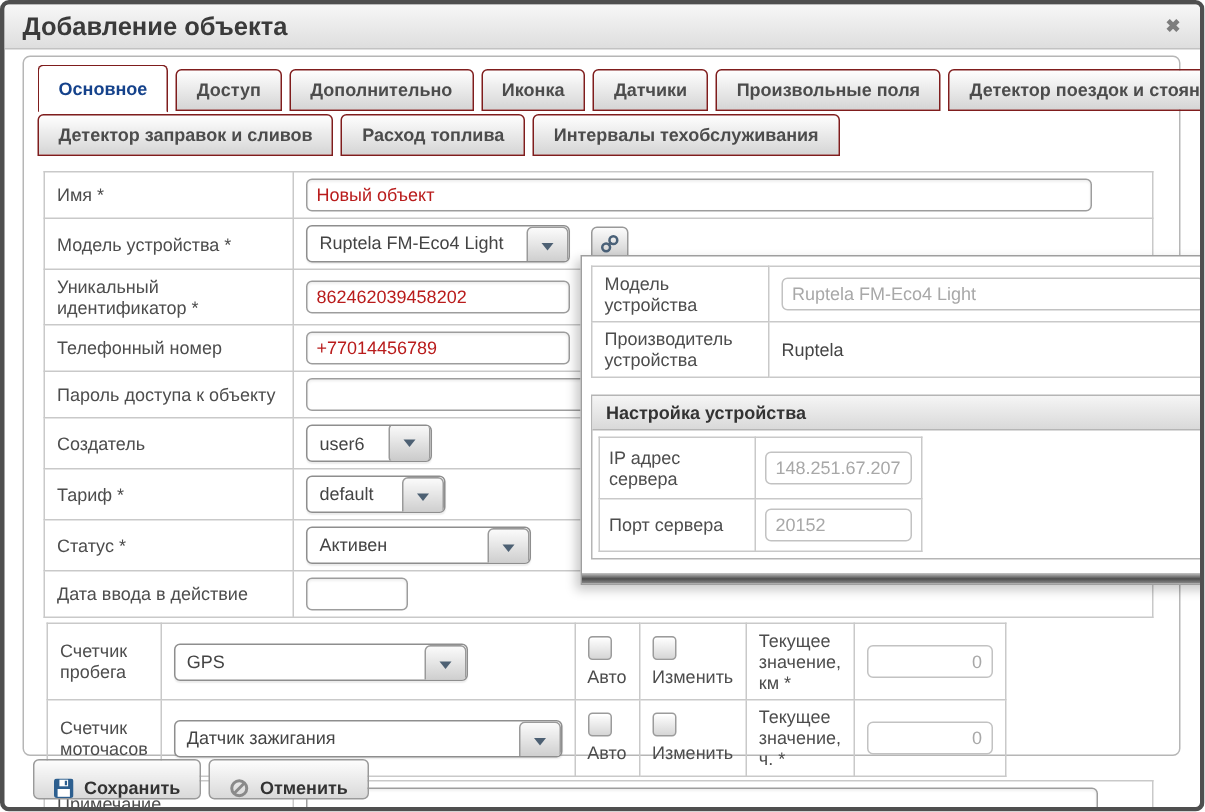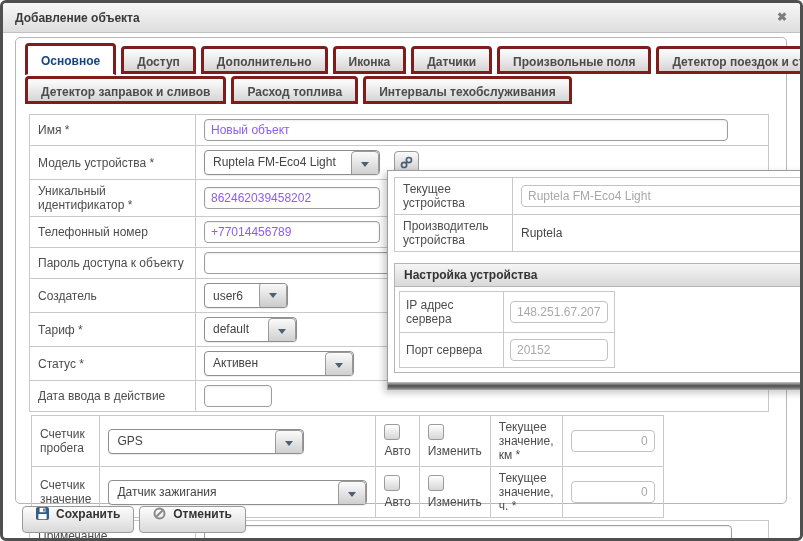--- a/index.html
+++ b/index.html
@@ -21,39 +21,39 @@
   }
   
   .titlebar {
     position:relative;
     height:30px;
     background:linear-gradient(#f7f7f7,#dedede);
     border-bottom:1px solid #c2c2c2;
   }
   .titlebar .title {
     position:absolute; left:12px; top:0;
-    line-height:30px; font-weight:700; font-size:12px; color:#3a3a3a;
+    line-height:30px; font-weight:700; font-size:17px; color:#3a3a3a;
   }
   .titlebar .close {
     position:absolute; right:13px; top:7px;
     color:#7d7d7d; font-weight:700; font-size:12px; cursor:pointer;
   }
   
   .tabpanel {
     position:absolute; left:12px; top:34px;
     width:772px; height:467px;
     border:1px solid #b6b6b6;
     border-radius:5px;
     background:#fff;
   }
   .tabs-row { position:absolute; left:9px; display:flex; gap:5px; align-items:flex-end; }
   .tabs-row1 { top:5px; height:31px; }
   .tabs-row2 { top:38px; height:28px; }
   .tab {
-    border:3px solid #7f1d1d;
+    border:1px solid #7f1d1d;
     border-radius:4px 4px 0 0;
     background:linear-gradient(#fefefe,#d5d5d5);
     color:#4c4c4c;
     font-weight:700;
     padding:0 13px;
     height:28px; line-height:27px;
     white-space:nowrap;
     cursor:pointer;
   }
   .tab.active {
@@ -70,21 +70,21 @@
   table.main, table.note-t { width:740px; }
   td { border:1px solid #c9c9c9; padding:4px 8px; vertical-align:middle; color:#4d4d4d; }
   td.lbl { width:166px; }
   .inp {
     height:22px;
     border:1px solid #9d9d9d;
     border-radius:4px;
     padding:1px 6px;
     font-family:"Liberation Sans",sans-serif;
     font-size:12px;
-    color:#8b5cf6;
+    color:#b91c1c;
     box-shadow: inset 0 1px 2px rgba(0,0,0,0.08);
     background:#fff;
   }
   .inp:disabled, .inp.dis {
     color:#a8a8a8; border-color:#c2c2c2; box-shadow:none; background:#fff;
   }
   .w-name { width:524px; }
   .w-mid  { width:176px; }
   .w-pass { width:524px; }
   .w-date { width:68px; }
@@ -139,21 +139,21 @@
     background:linear-gradient(#ffffff,#d6d6d6);
     box-shadow: inset 0 1px 0 #fff;
     cursor:pointer;
     margin-bottom:4px;
   }
   .chk-wrap { display:flex; flex-direction:column; align-items:flex-start; }
   .val-inp { width:84px; text-align:right; }
   
   .footer { position:absolute; left:19px; top:503px; display:flex; gap:5px; }
   .btn {
-    display:inline-flex; align-items:flex-start; gap:7px;
+    display:inline-flex; align-items:flex-end; gap:7px;
     height:27px; padding:0 13px;
     border:1px solid #9a9a9a;
     border-radius:4px;
     background:linear-gradient(#fdfdfd,#d9d9d9);
     font-weight:700; font-size:12px; color:#333;
     cursor:pointer;
   }
   
   .popup {
     position:absolute; left:384px; top:167px;
@@ -311,21 +311,21 @@
           <td class="chk2">
             <span class="chk-wrap">
               <span class="checkbox"></span>
               <span>Изменить</span>
             </span>
           </td>
           <td class="cur">Текущее значение, км *</td>
           <td class="val"><input class="inp dis val-inp" disabled="" value="0" style=""></td>
         </tr>
         <tr>
-          <td class="clbl">Счетчик значение</td>
+          <td class="clbl">Счетчик моточасов</td>
           <td>
             <span class="sel s-ign">
               <span class="v">Датчик зажигания</span>
               <span class="btn">
                     <span class="arrow"></span>
                   </span>
             </span>
           </td>
           <td class="chk">
             <span class="chk-wrap">
@@ -353,21 +353,21 @@
         </tr>
       </tbody>
         </table>
     </div>
   </div>
 
   <div class="popup">
     <table class="ptable">
       <tbody>
           <tr>
-        <td class="plbl">Текущее устройства</td>
+        <td class="plbl">Модель устройства</td>
         <td><input class="inp dis pinp" disabled="" value="Ruptela FM-Eco4 Light" style=""></td>
       </tr>
       <tr>
         <td class="plbl">Производитель устройства</td>
         <td style="color:#444;">Ruptela</td>
       </tr>
     </tbody>
       </table>
 
     <div class="fieldset">

